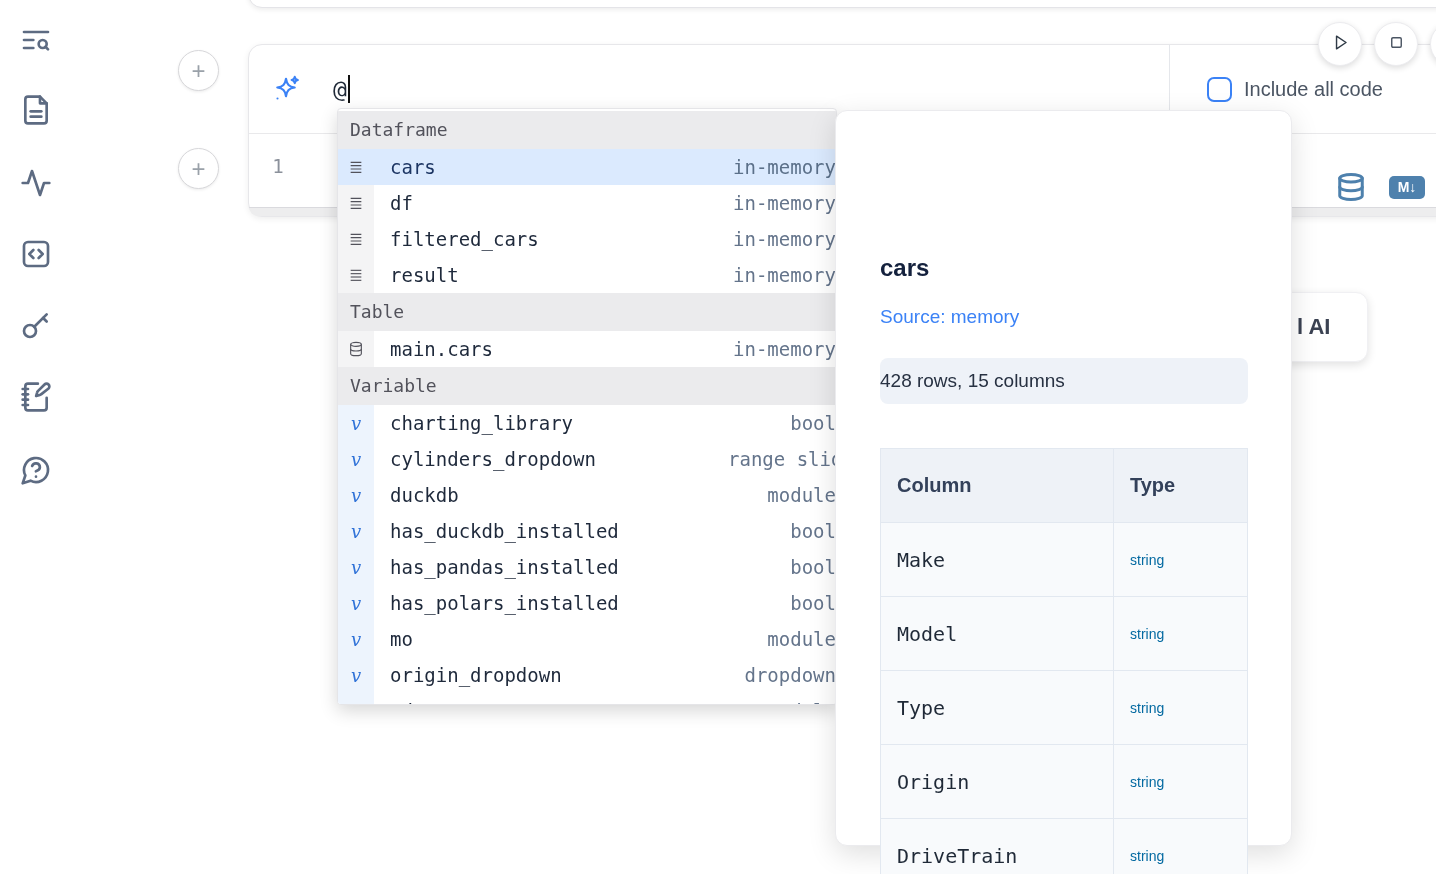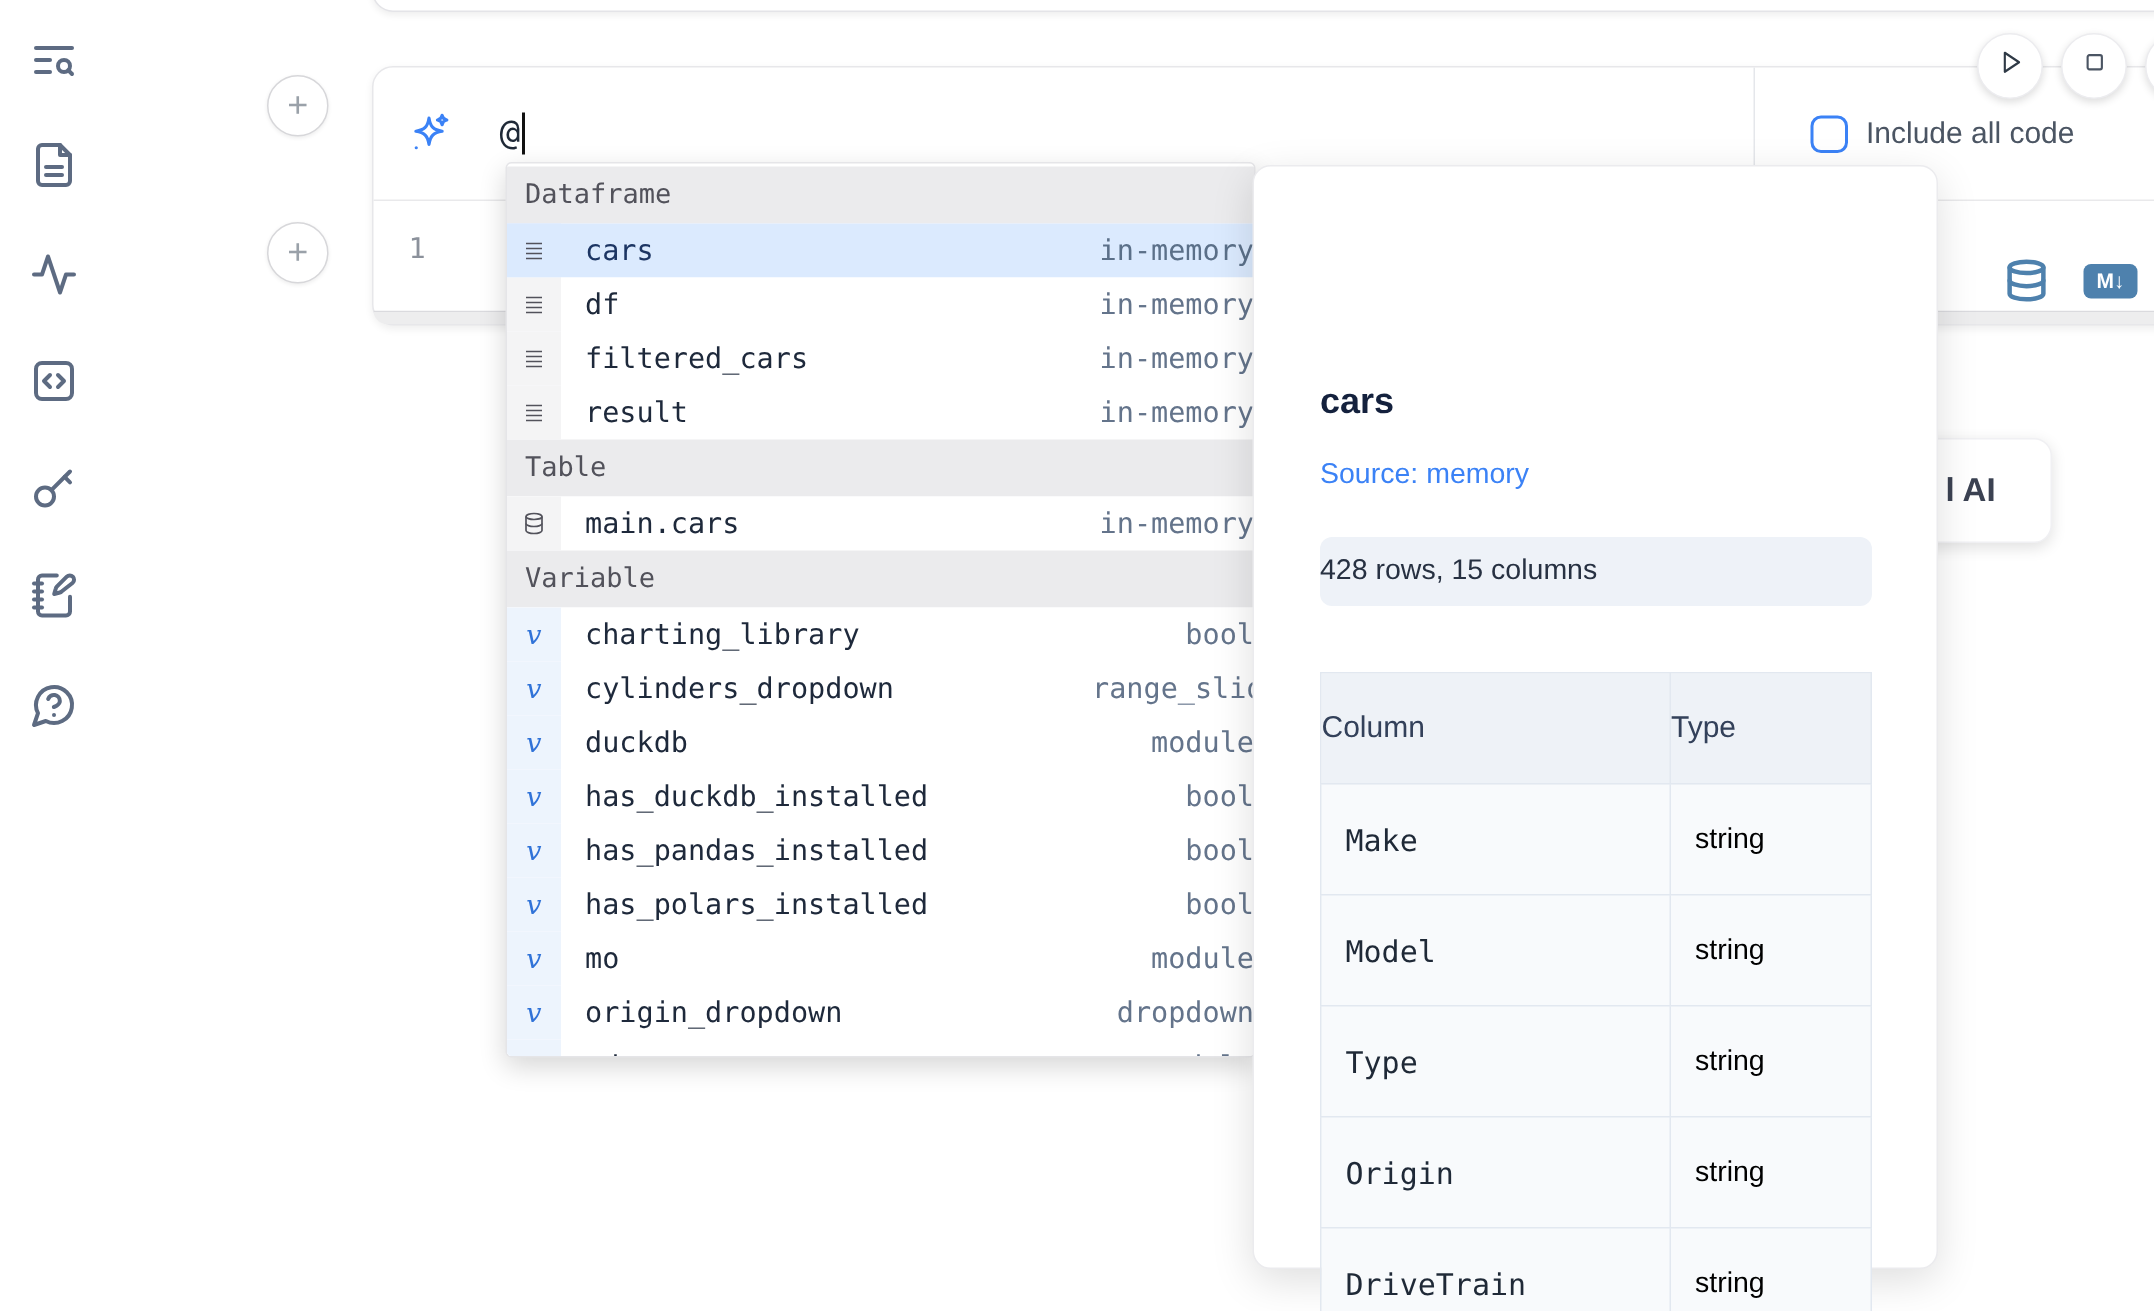--- a/index.html
+++ b/index.html
@@ -96,26 +96,26 @@
   .pv-title  { position:absolute; left:44px; top:145px; font-size:24px; font-weight:bold; color:#14213d; }
   .pv-source { position:absolute; left:44px; top:195px; font-size:19px; color:#3b82f6; }
   .pv-badge  { position:absolute; left:44px; top:147px; width:368px; height:46px;
                background:#eef2f8; border-radius:8px; font-size:19px; color:#273142;
                line-height:46px; top:147px; }
   .pv-badge  { top:147px; }
   .pv-tablewrap { position:absolute; left:44px; top:237px; width:369px; height:462px;
                   overflow:hidden; }
   table.pv { border-collapse:collapse; width:368px; }
   table.pv th, table.pv td { border:1px solid #e2e8f0; text-align:left; }
-  table.pv th { height:74px; background:#eef2f7; font-size:20px; font-weight:normal;
-                color:#33415a; }
+  table.pv th { height:74px; background:#eef2f7; font-size:20px; font-weight:bold;
+                color:#33415a; padding-left:16px; }
   table.pv td { height:74px; background:#f8fafc; }
   td.c-col { font-family:"DejaVu Sans Mono", monospace; font-size:20px; color:#1f2937;
              padding-left:16px; width:233px; }
-  td.c-type { font-size:19px; color:#000000; padding-left:16px; width:134px; }
+  td.c-type { font-size:14px; color:#0369a1; padding-left:16px; width:134px; }
   th.h-col { width:233px; } th.h-type { width:134px; }
 
   
   .plus-btn { position:absolute; width:41px; height:41px; border-radius:50%; background:#fff;
               border:1px solid #d7d7da; box-shadow:0 1px 3px rgba(0,0,0,.08); color:#9aa1a9;
               font-size:24px; font-weight:300; display:flex; align-items:center;
               justify-content:center; cursor:pointer; }
 </style>
 </head>
 <body>

